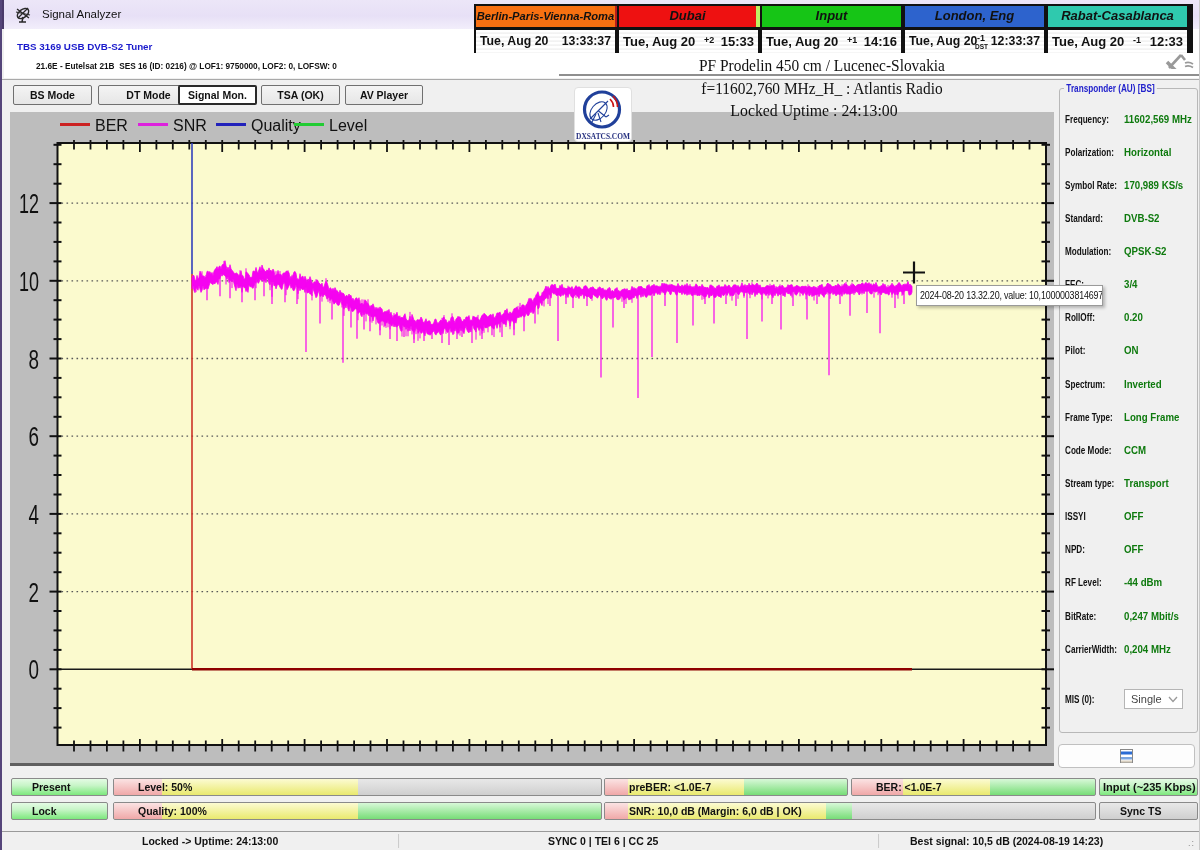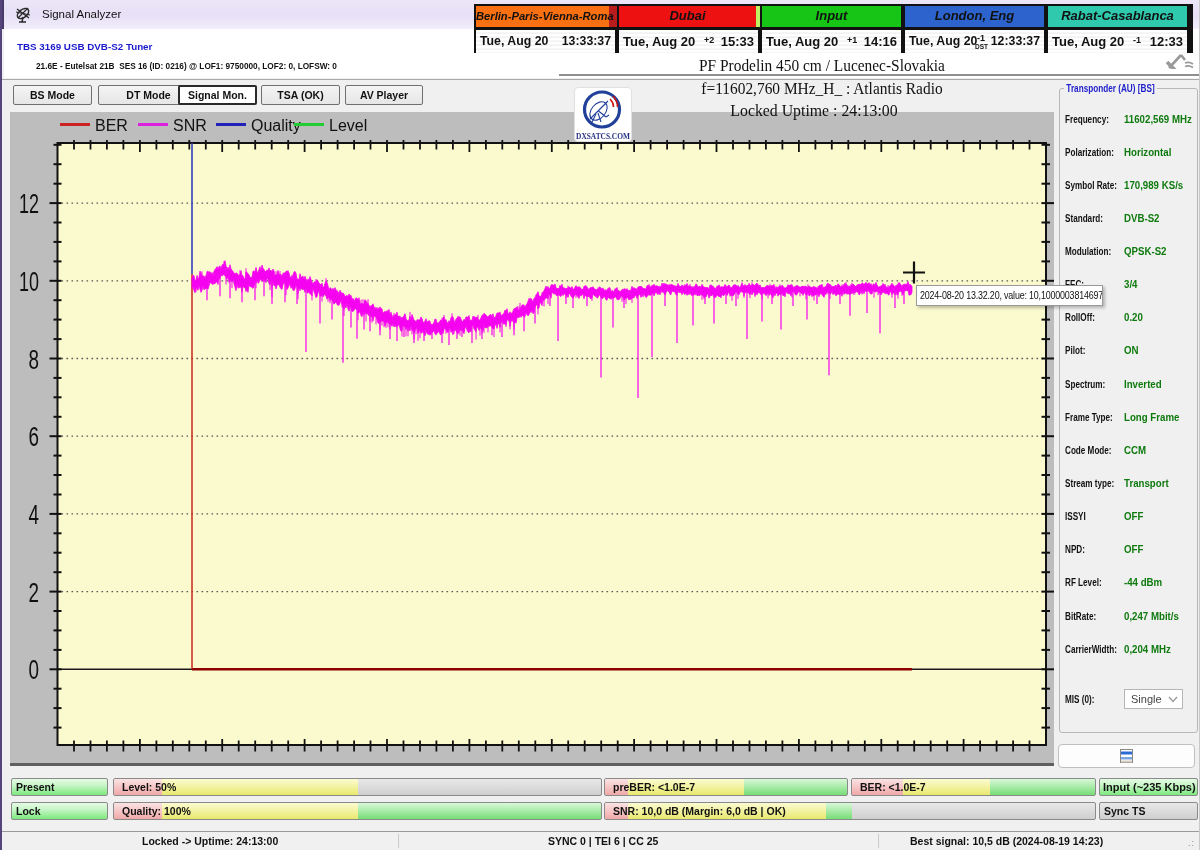--- a/index.html
+++ b/index.html
@@ -21,21 +21,21 @@
 #fline{left:540px;top:78px;width:560px;text-align:center;font-family:"Liberation Serif",serif;font-size:17.5px;color:#111;z-index:6;transform:scaleX(.88)}
 #lockline{left:532px;top:101px;width:560px;text-align:center;font-family:"Liberation Serif",serif;font-size:17px;color:#111;z-index:6;transform:scaleX(.93)}
 #tooltip{left:914px;top:285px;width:187px;height:21px;background:#fff;border:1px solid #9a9a9a;box-shadow:2px 2px 3px rgba(0,0,0,.25);font-size:10.3px;letter-spacing:-0.2px;line-height:19px;padding-left:3px;color:#111;white-space:nowrap;z-index:7;overflow:hidden}
 #rpanel{left:1057px;top:88px;width:139px;height:645px;border:1px solid #b8b8b8;border-radius:3px}
 #rtitle{left:1062px;top:82px;background:#f0f0f0;padding:0 3px;font-size:10.5px;font-weight:bold;color:#2222cc;transform:scaleX(.78);transform-origin:left}
 .rl{left:1063px;font-size:11px;font-weight:bold;color:#111;white-space:nowrap;transform:scaleX(.74);transform-origin:left}
 .rv{left:1122px;font-size:11px;font-weight:bold;color:#0e7a0e;white-space:nowrap;transform:scaleX(.88);transform-origin:left}
 #mis{left:1122px;top:689px;width:59px;height:20px;background:#fff;border:1px solid #b5b5b5;font-size:11px;color:#444;line-height:18px;padding-left:6px}
 #btn{left:1056px;top:744px;width:137px;height:24px;background:#fdfdfd;border:1px solid #c0c0c0;border-radius:4px}
 .bar{height:18px;border:1px solid #8a8a8a;border-radius:2px;font-size:10.5px;font-weight:bold;color:#111;line-height:17px;white-space:nowrap;overflow:hidden}
-.bar span{padding-left:4px}
+.bar span{padding-left:20px}
 #statusbar{left:0px;top:831px;width:1200px;height:19px;background:#f0f0f0;border-top:1px solid #9a9a9a;font-size:11px;font-weight:bold;color:#111}
 .sbt{top:835px;font-size:10.5px;font-weight:bold;color:#111}
 .sbsep{top:834px;width:2px;height:14px;background:linear-gradient(90deg,#bbb,#fff)}
 </style></head>
 <body>
 <div class="abs" id="titlebar"></div>
 <div class="abs" id="titletxt">Signal Analyzer</div>
 <svg class="abs" style="left:12px;top:5px" width="20" height="20" viewBox="0 0 20 20">
     <g stroke="#2a2a2a" fill="none">
       <path d="M3,4 L15,13" stroke-width="1.3"></path>
@@ -52,21 +52,21 @@
 <div class="abs" id="sepline2"></div>
 <div class="abs" id="pfline">PF Prodelin 450 cm / Lucenec-Slovakia</div>
 <div class="abs" id="fline">f=11602,760 MHz_H_ : Atlantis Radio</div>
 <div class="abs" id="lockline">Locked Uptime : 24:13:00</div>
 <div class="abs tab" style="left:11px;width:79px">BS Mode</div>
 <div class="abs tab" style="left:96px;width:101px">DT Mode</div>
 <div class="abs tab" id="tab3" style="left:176px;width:79px">Signal Mon.</div>
 <div class="abs tab" style="left:259px;width:79px">TSA (OK)</div>
 <div class="abs tab" style="left:343px;width:78px">AV Player</div>
 <div class="abs" style="left:472px;top:4px;width:719px;height:49px;border:2px solid #111;background:#111">
-    <div class="abs" style="left:0px;top:0px;width:141px;height:21px;background:#f87011;border-right:8px solid #b91c1c;font-size:11.2px;font-weight:bold;font-style:italic;color:#111;text-align:center;line-height:20px;white-space:nowrap">Berlin-Paris-Vienna-Roma</div>
+    <div class="abs" style="left:0px;top:0px;width:141px;height:21px;background:#f87011;border-right:2px solid #b91c1c;font-size:11.2px;font-weight:bold;font-style:italic;color:#111;text-align:center;line-height:20px;white-space:nowrap">Berlin-Paris-Vienna-Roma</div>
     <div class="abs" style="left:0px;top:24px;width:141px;height:23px;background:repeating-linear-gradient(180deg,#ffffff 0px,#ffffff 2px,#ededed 3px,#f8f8f8 4px);border-right:2px solid #111;font-size:12.3px;font-weight:bold;color:#111;line-height:23px">
       <span style="position:absolute;left:4px">Tue, Aug 20</span>
       <span style="position:absolute;right:4px">13:33:37</span>
     </div>
     <div class="abs" style="left:143px;top:0px;width:141px;height:21px;background:#ee1111;border-right:4px solid #bef264;font-size:13px;font-weight:bold;font-style:italic;color:#111;text-align:center;line-height:20px;white-space:nowrap">Dubai</div>
     <div class="abs" style="left:143px;top:24px;width:141px;height:23px;background:repeating-linear-gradient(180deg,#ffffff 0px,#ffffff 2px,#ededed 3px,#f8f8f8 4px);border-right:2px solid #111;font-size:13px;font-weight:bold;color:#111;line-height:23px">
       <span style="position:absolute;left:4px">Tue, Aug 20</span>
       <span style="position:absolute;left:85px;top:-1px;font-size:9px">+2</span>
       <span style="position:absolute;right:4px">15:33</span>
     </div>

